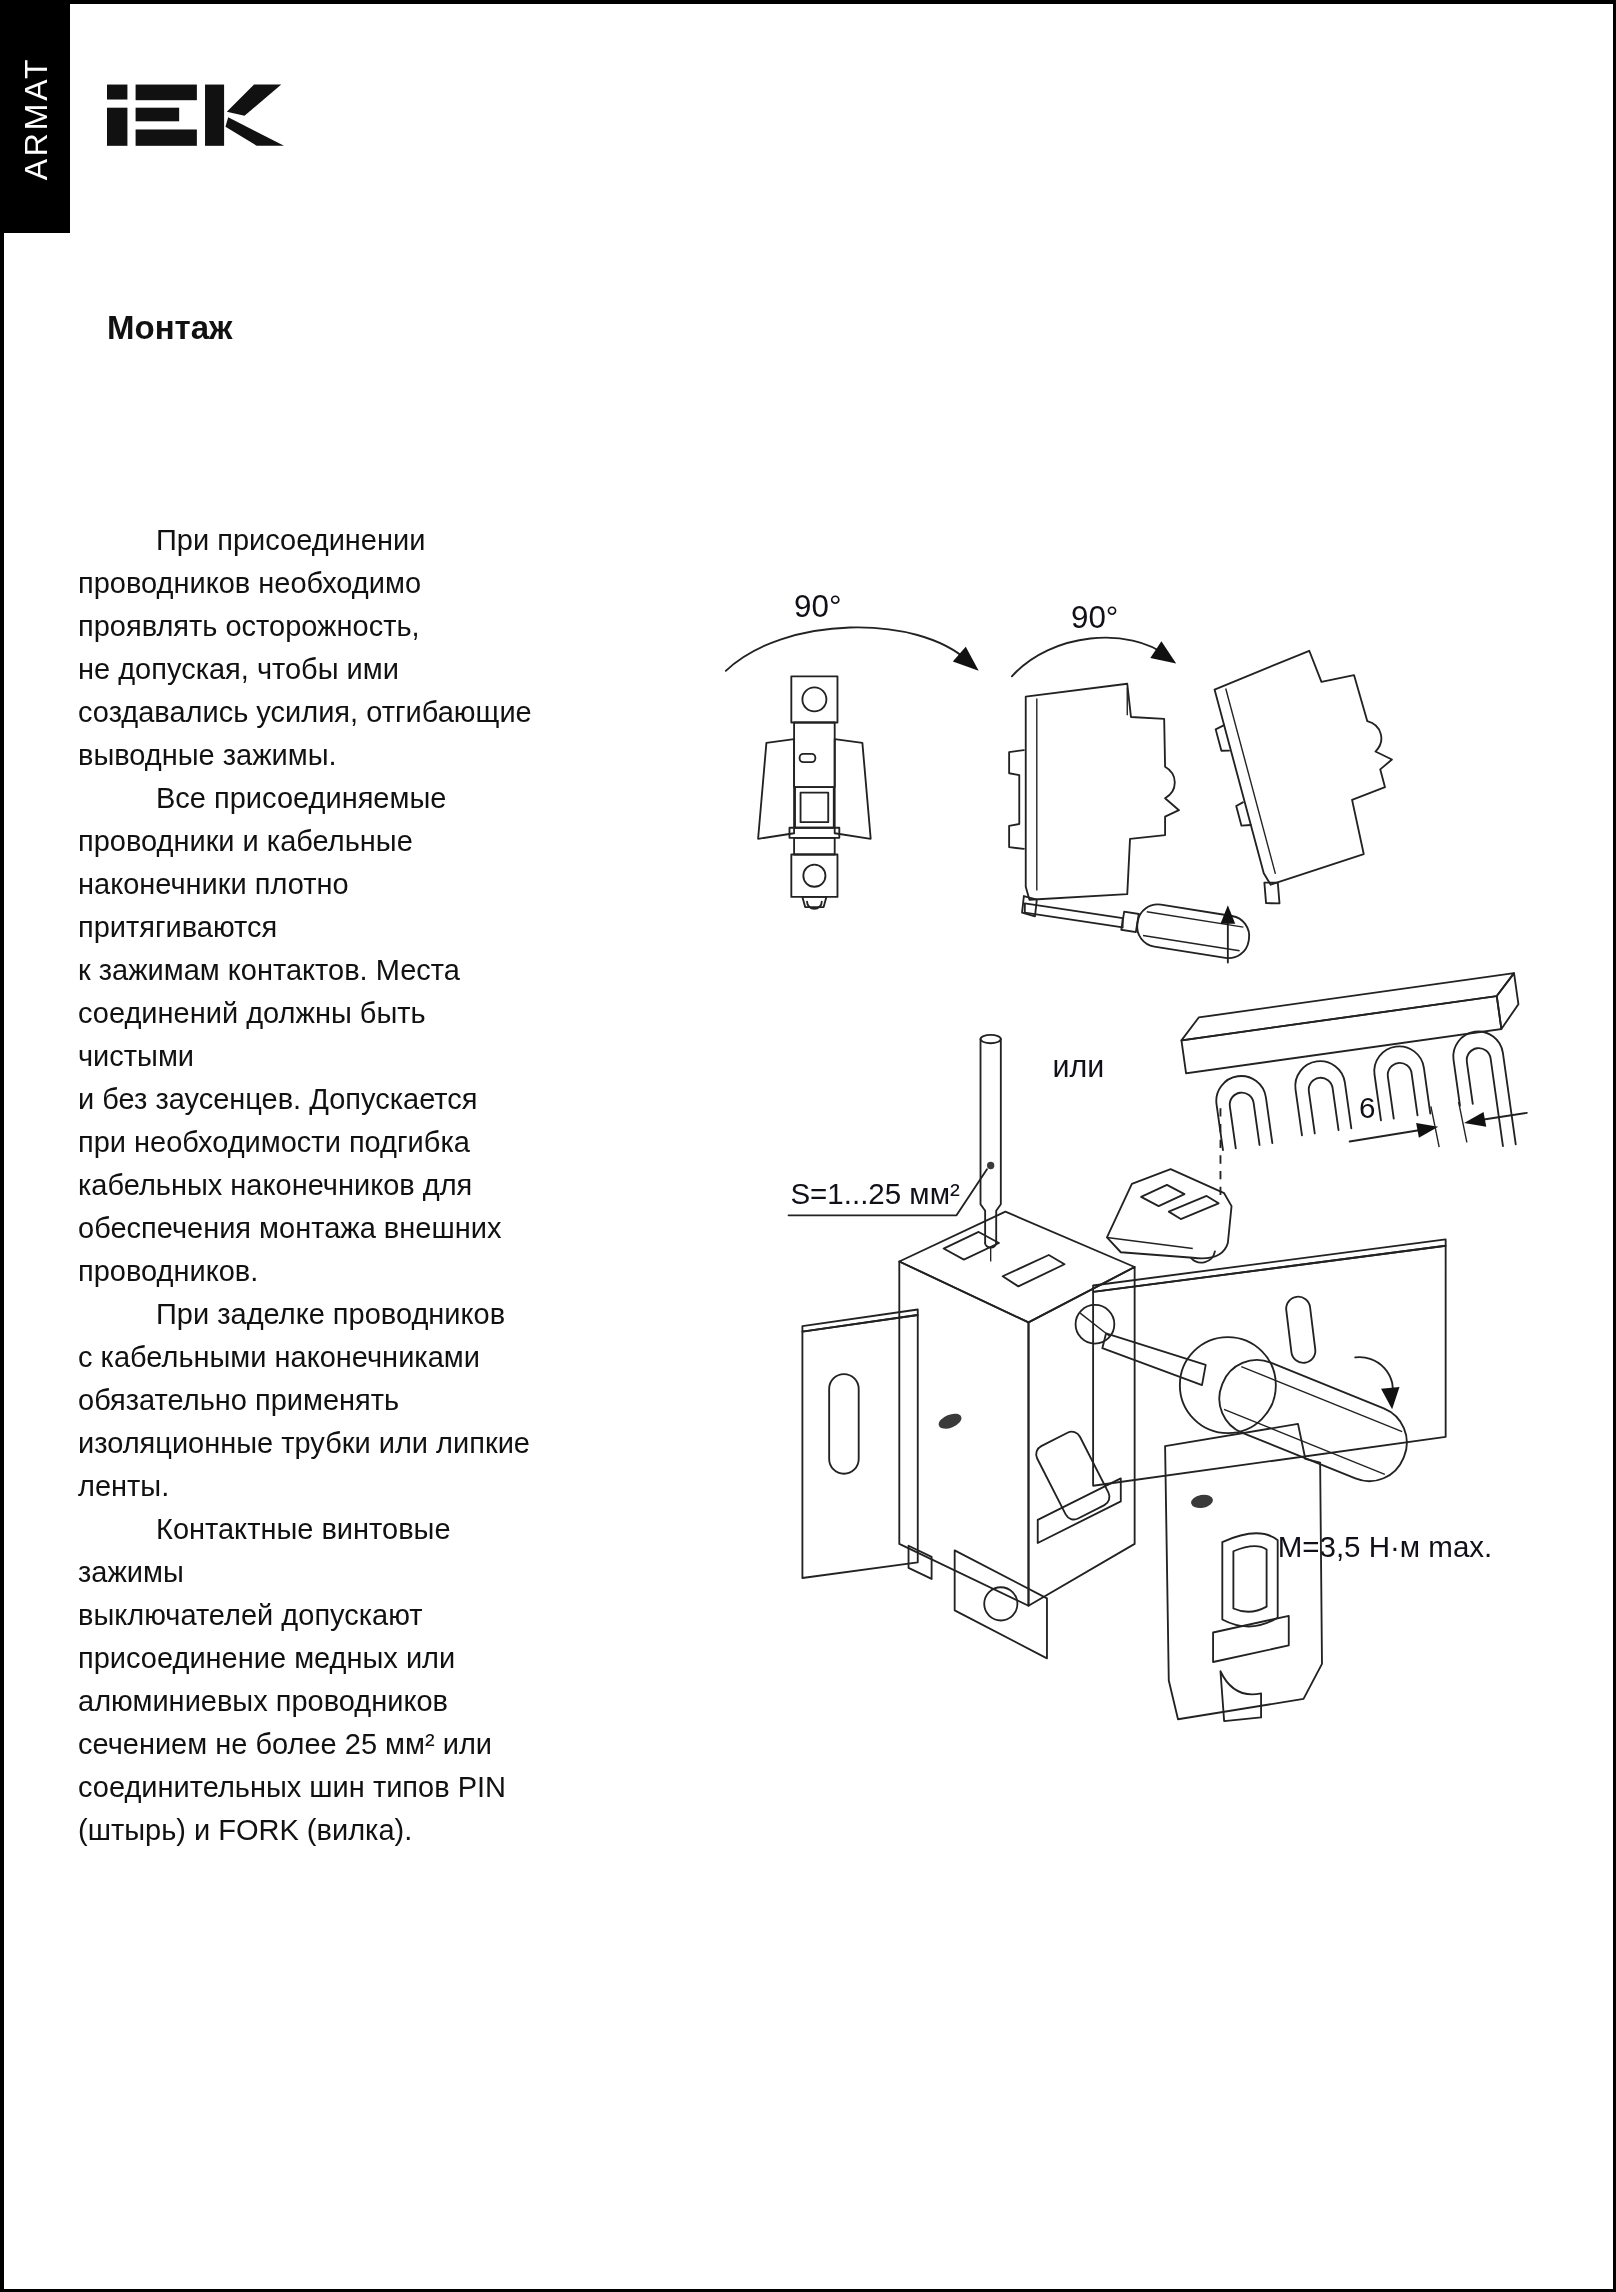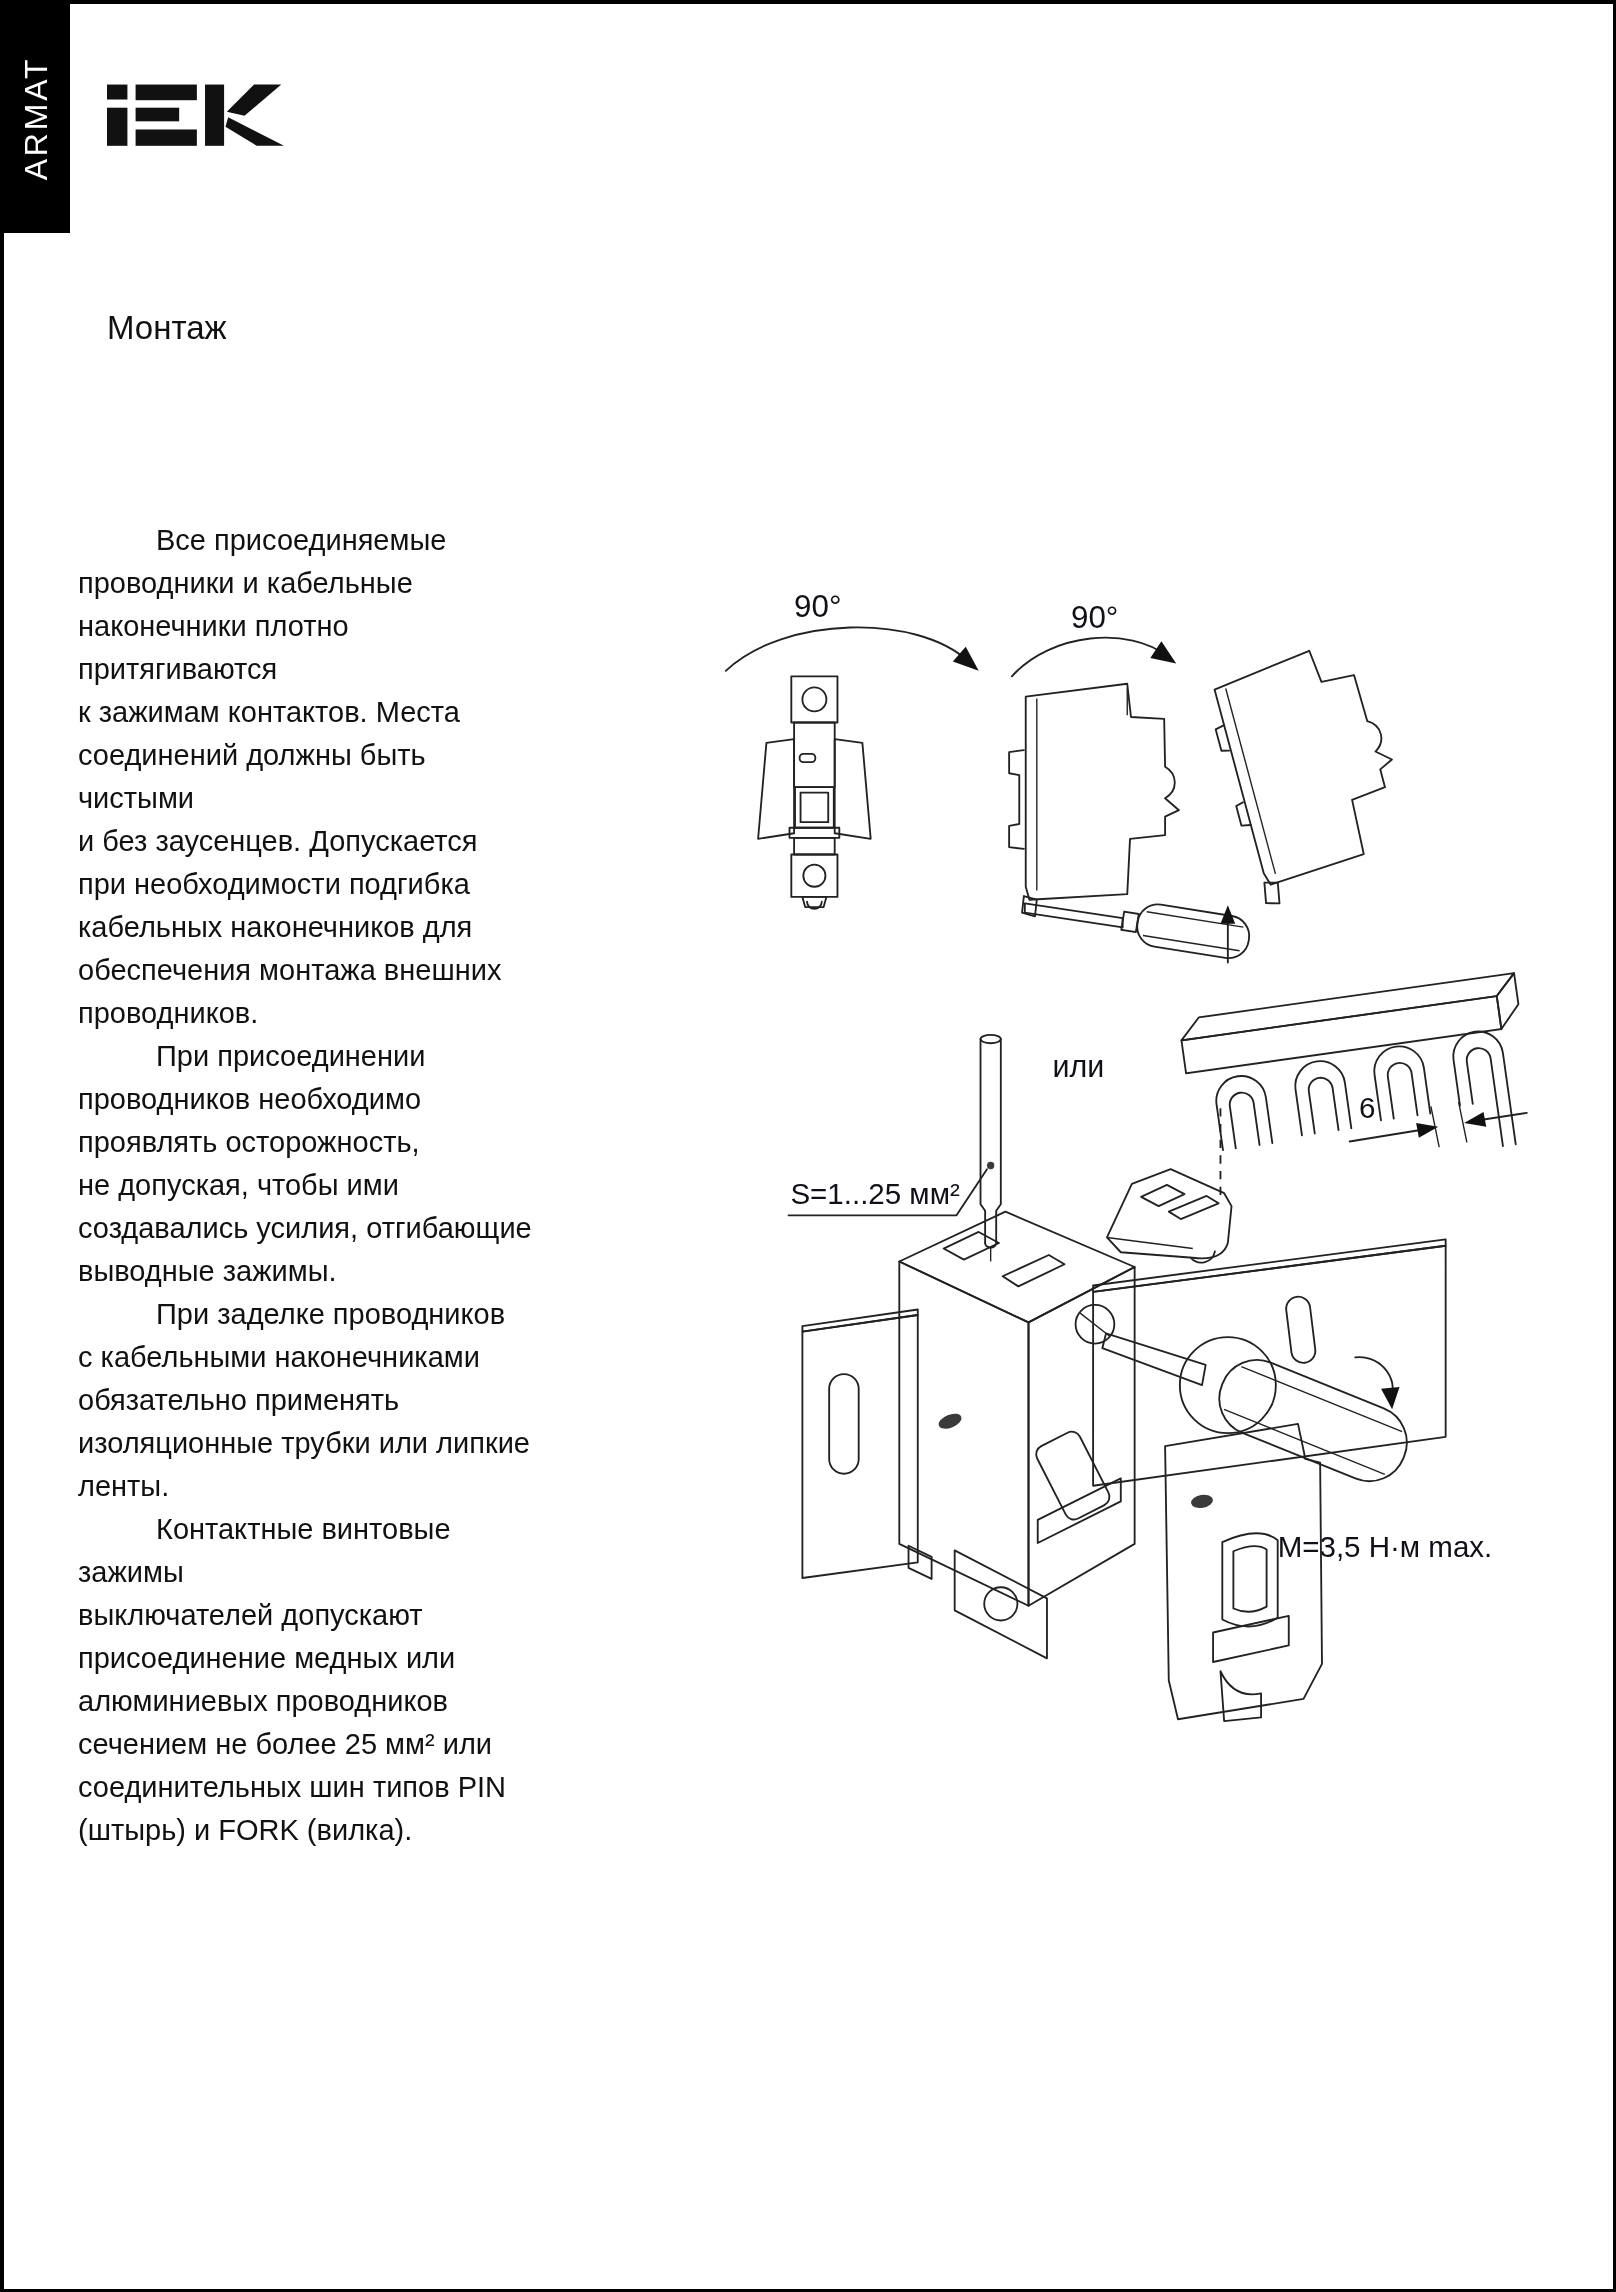--- a/index.html
+++ b/index.html
@@ -18,21 +18,21 @@
     background:#000;display:flex;align-items:center;justify-content:center;
   }
   .brand-bar .vtext{
     transform:rotate(-90deg);
     color:#fff;font-size:32px;letter-spacing:2.8px;font-weight:400;
     white-space:nowrap;
   }
   .logo{position:absolute;left:103px;top:68px;}
   .heading{
     position:absolute;left:103px;top:305px;
-    font-size:33px;font-weight:normal;
+    font-size:33px;font-weight:bold;
   }
   .para{
     position:absolute;
     font-size:29px;line-height:43px;
     white-space:pre-line;
   }
   .intro{
     left:74px;top:423px;width:1375px;
     text-indent:54px;
   }
@@ -71,36 +71,36 @@
       <rect class="blk" x="144" y="2" width="28" height="90"></rect>
       <polygon class="blk" points="176,42 216,2 256,2 202,48"></polygon>
       <polygon class="blk" points="178,50 260,92 220,92 174,64"></polygon>
     </svg>
   </div>
 
   <div class="heading">Монтаж</div>
 
 
   <div class="leftcol">
+    <p>При присоединении
+проводников необходимо
+проявлять осторожность,
+не допуская, чтобы ими
+создавались усилия, отгибающие
+выводные зажимы.</p>
     <p>Все присоединяемые
 проводники и кабельные
 наконечники плотно притягиваются
 к зажимам контактов. Места
 соединений должны быть чистыми
 и без заусенцев. Допускается
 при необходимости подгибка
 кабельных наконечников для
 обеспечения монтажа внешних
 проводников.</p>
-    <p>При присоединении
-проводников необходимо
-проявлять осторожность,
-не допуская, чтобы ими
-создавались усилия, отгибающие
-выводные зажимы.</p>
     <p>При заделке проводников
 с кабельными наконечниками
 обязательно применять
 изоляционные трубки или липкие
 ленты.</p>
     <p>Контактные винтовые зажимы
 выключателей допускают
 присоединение медных или
 алюминиевых проводников
 сечением не более 25 мм² или

